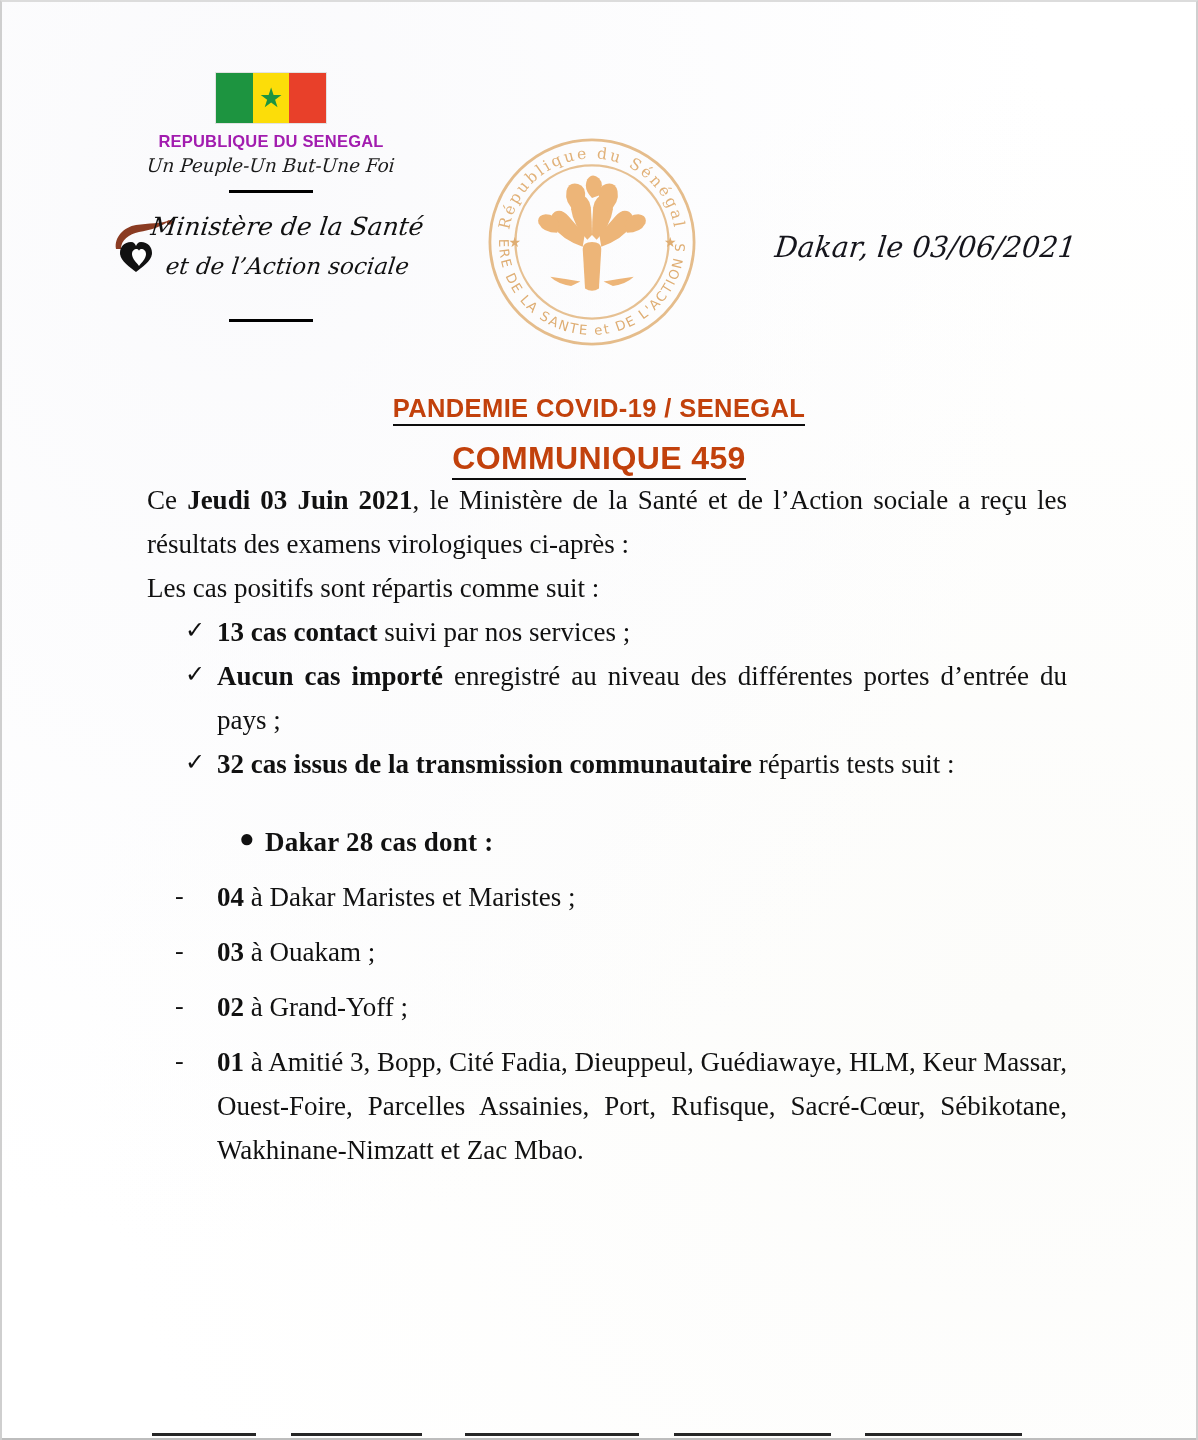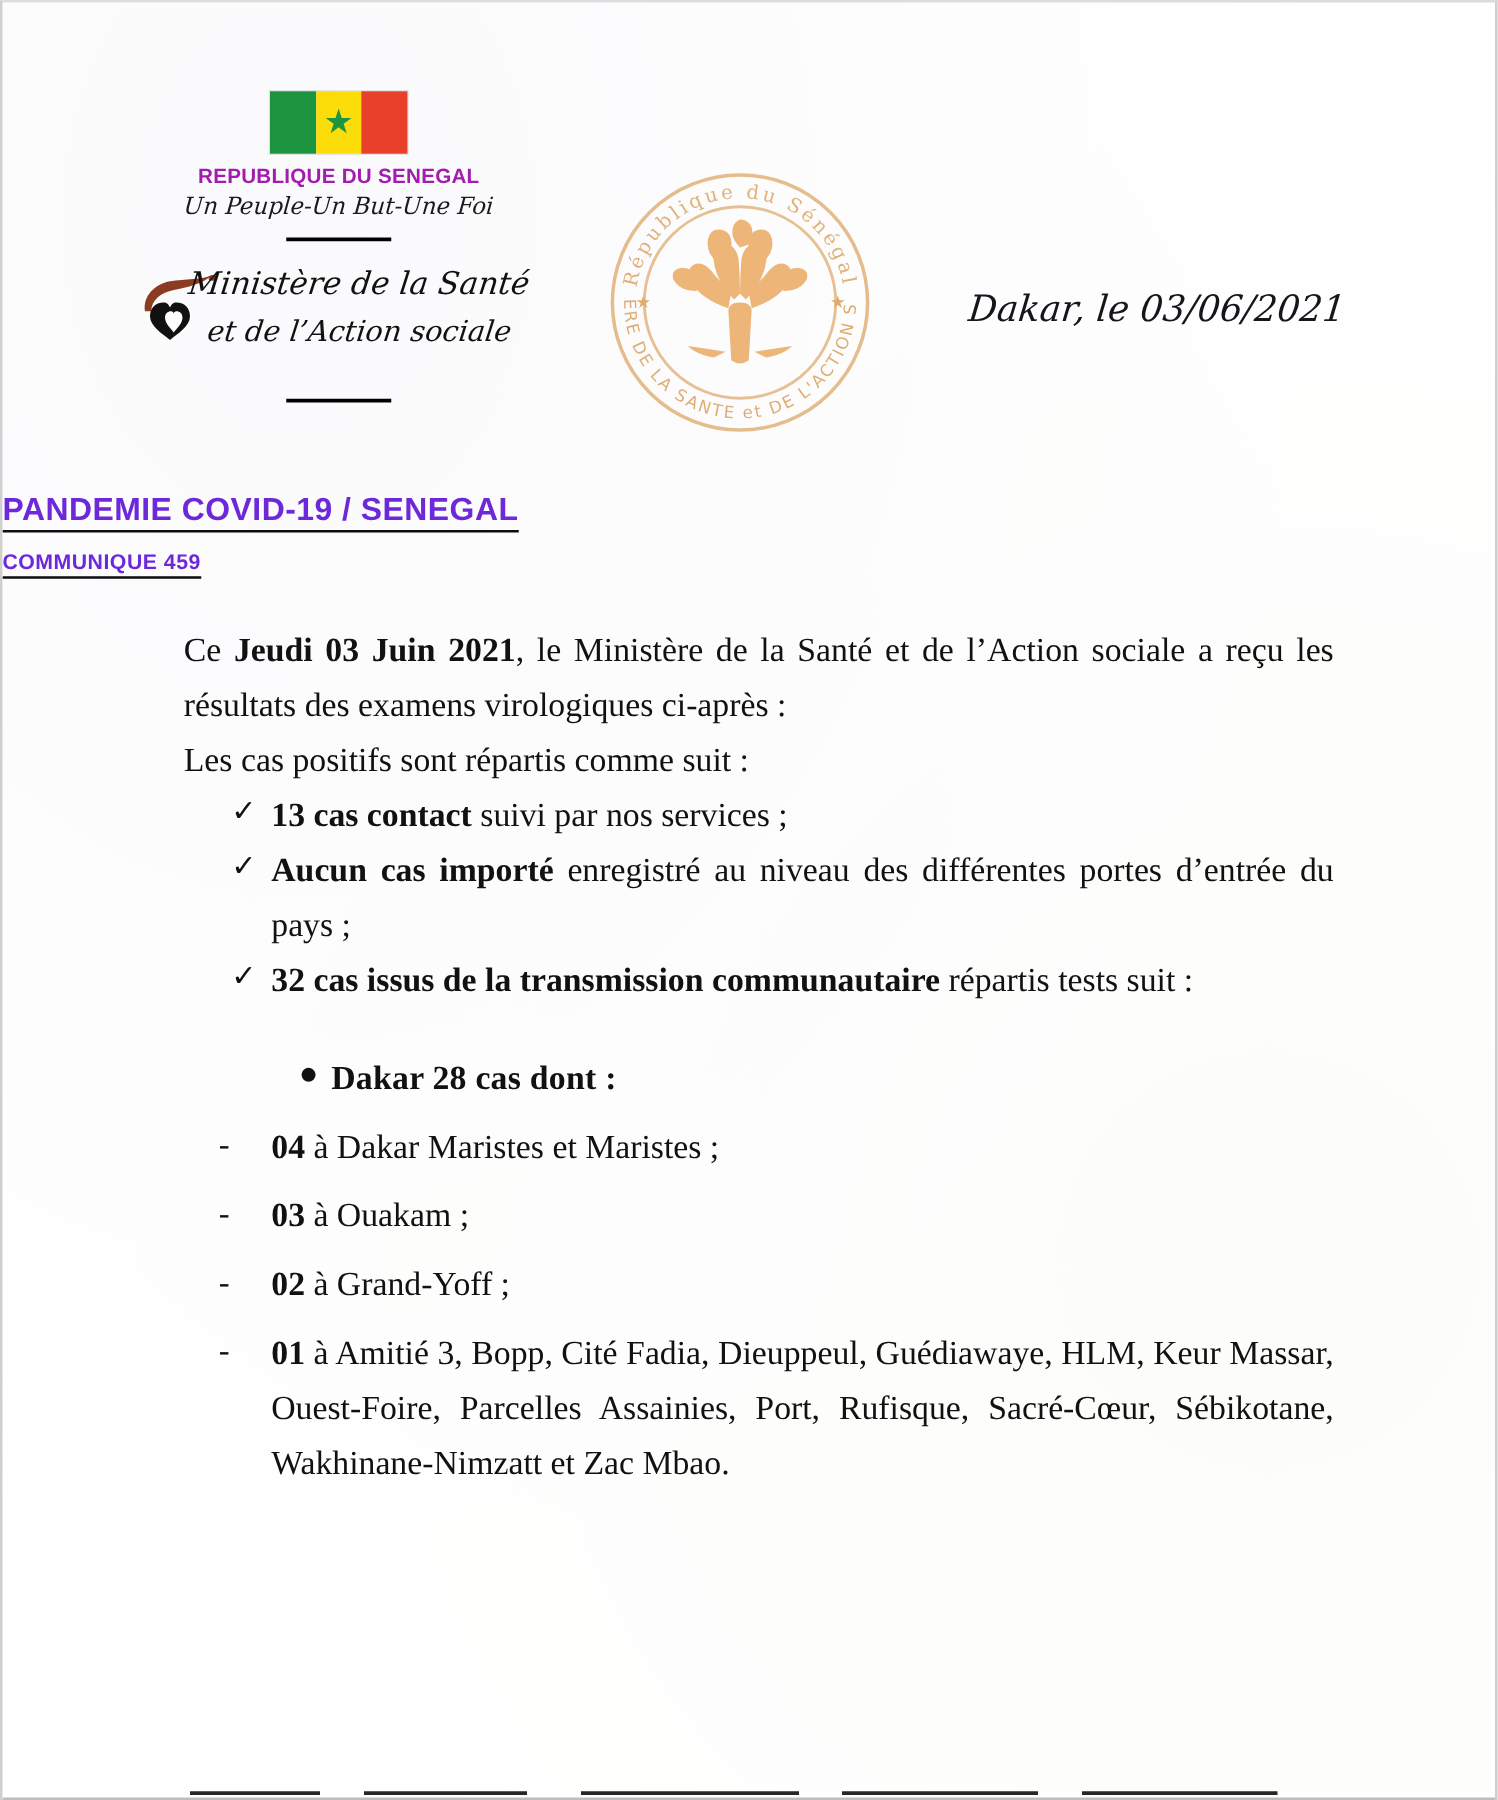--- a/index.html
+++ b/index.html
@@ -133,43 +133,44 @@
     transform: skewX(-6deg) scaleX(0.98);
     white-space: nowrap;
   }
 
   
   .title-block {
     position: absolute;
     left: 0;
     top: 392px;
     width: 100%;
+    text-align: center;
     font-family: "Liberation Sans", "DejaVu Sans", sans-serif;
     font-weight: bold;
-    color: #6d28d9;
+    color: #c2410c;
   }
   .title-1 {
     font-size: 25.5px;
     letter-spacing: 0.4px;
   }
   .title-2 {
-    font-size: 17px;
+    font-size: 32px;
     letter-spacing: 0.4px;
     margin-top: 17px;
   }
   .title-1 span, .title-2 span {
     border-bottom: 2.5px solid #0d0d0d;
     padding-bottom: 2px;
   }
 
   
   .body-area {
     position: absolute;
     left: 145px;
-    top: 496px;
+    top: 476px;
     width: 920px;
     font-size: 27px;
     line-height: 1.63;
     color: #111;
   }
   .para {
     text-align: left;
     margin: 0;
   }
   .para.just { text-align: justify; text-justify: inter-word; }

